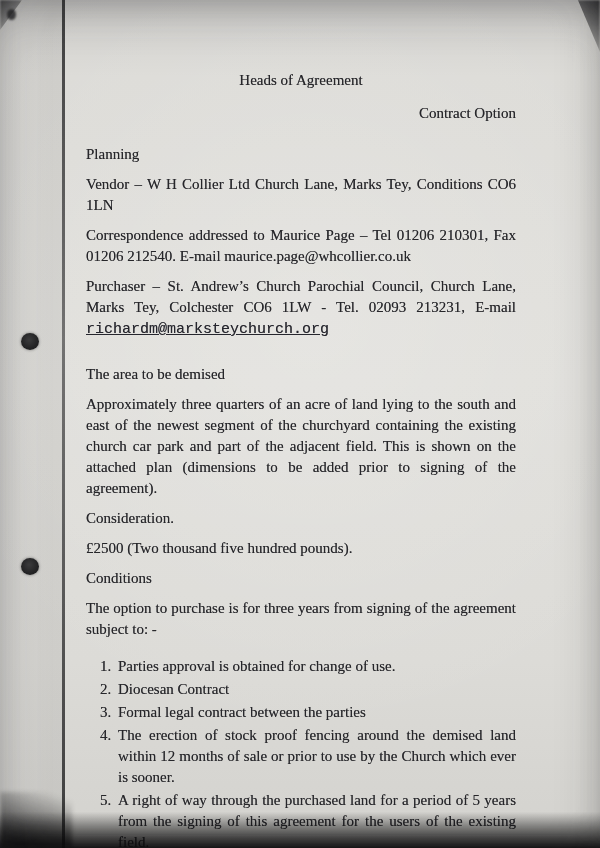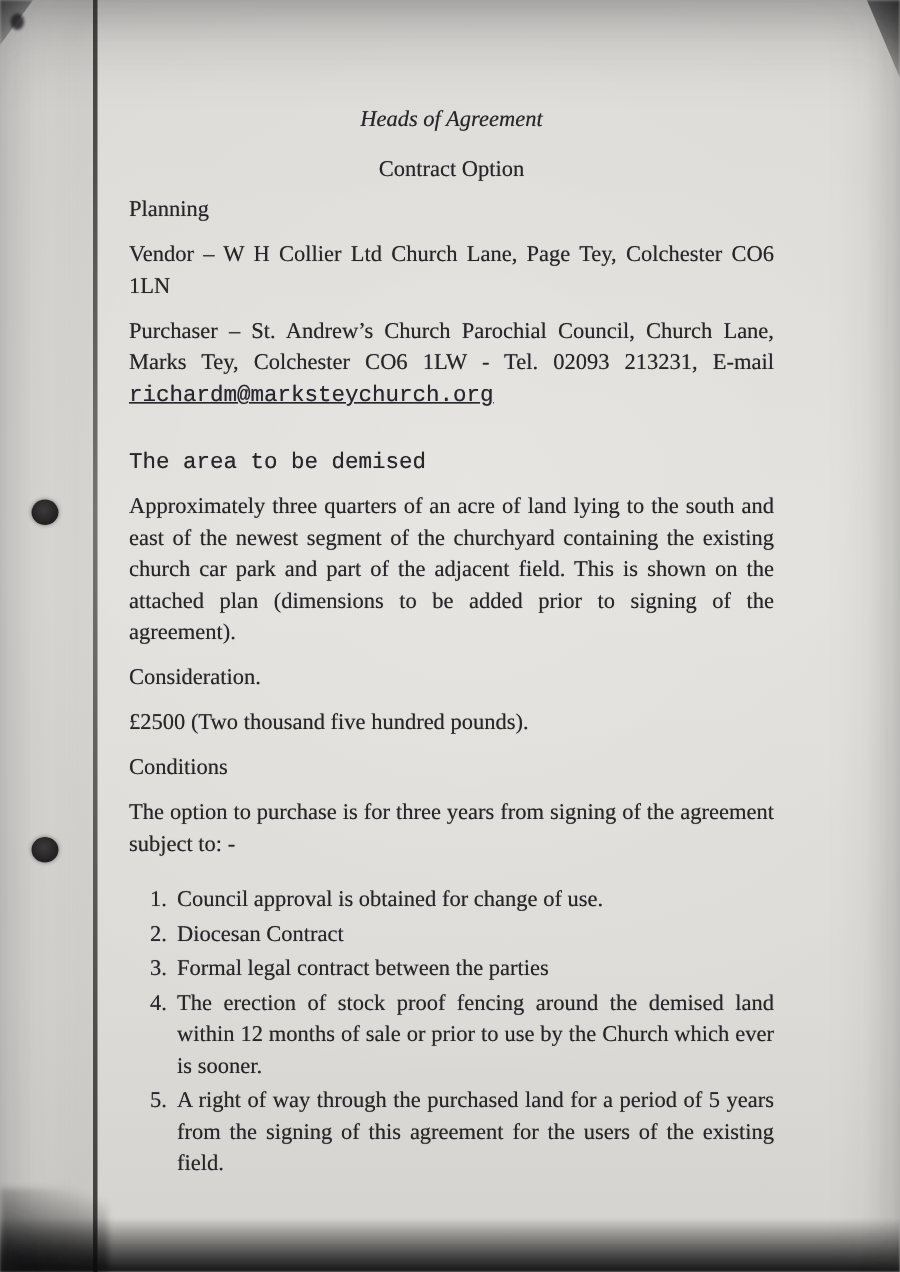--- a/index.html
+++ b/index.html
@@ -87,25 +87,25 @@
   .content {
     position: absolute;
     left: 86px; right: 84px; top: 70px;
     font-size: 15px;
     line-height: 21px;
     text-shadow: 0 0 0.5px rgba(30,30,34,0.55);
   }
 
   .center { text-align: center; }
   .content p { margin-bottom: 9px; font-weight: normal; }
-  .content .title    { margin-bottom: 12px; font-style: italic; }
-  .content .subtitle { margin-bottom: 6px; }
+  .content .title    { margin-bottom: 12px; }
+  .content .subtitle { margin-bottom: 20px; text-align: right; }
   .content .heading  { margin-bottom: 9px; }
   .content .justify  { text-align: justify; }
-  .section-gap { margin-top: 24px; font-family: Liberation Mono, monospace; }
+  .section-gap { margin-top: 24px; }
   .small-gap  { margin-top: 5px; font-family: Liberation Serif, serif; }
 
   .link { text-decoration: underline; color: #26262e; font-family: Liberation Mono, monospace; }
 
   ol.conditions {
     margin-top: 16px;
     margin-left: 9px;
     padding-left: 20px;
   }
   ol.conditions li {
@@ -127,39 +127,40 @@
   <div class="corner-tl"></div>
   <div class="speck"></div>
 
   <div class="content">
 
     <p class="center title">Heads of Agreement</p>
     <p class="center subtitle">Contract Option</p>
 
     <p class="heading">Planning</p>
 
-    <p class="justify">Vendor – W H Collier Ltd Church Lane, Page Tey, Colchester CO6 1LN</p>
+    <p class="justify">Vendor – W H Collier Ltd Church Lane, Marks Tey, Conditions CO6 1LN</p>
 
+    <p class="justify"><span>Correspondence addressed to Maurice Page – Tel 01206 210301, Fax 01206 212540. E-mail </span><span>maurice.page@whcollier.co.uk</span></p>
 
     <p class="justify"><span>Purchaser – St. Andrew’s Church Parochial Council, Church Lane, Marks Tey, Colchester CO6 1LW - Tel. 02093 213231, E-mail </span><span class="link">richardm@marksteychurch.org</span></p>
 
     <p class="heading section-gap">The area to be demised</p>
 
     <p class="justify">Approximately three quarters of an acre of land lying to the south and east of the newest segment of the churchyard containing the existing church car park and part of the adjacent field. This is shown on the attached plan (dimensions to be added prior to signing of the agreement).</p>
 
     <p class="heading small-gap">Consideration.</p>
 
     <p class="small-gap">£2500 (Two thousand five hundred pounds).</p>
 
     <p class="heading small-gap">Conditions</p>
 
     <p class="justify small-gap">The option to purchase is for three years from signing of the agreement subject to: -</p>
 
     <ol class="conditions">
-      <li>Council approval is obtained for change of use.</li>
+      <li>Parties approval is obtained for change of use.</li>
       <li>Diocesan Contract</li>
       <li>Formal legal contract between the parties</li>
       <li>The erection of stock proof fencing around the demised land within 12 months of sale or prior to use by the Church which ever is sooner.</li>
       <li>A right of way through the purchased land for a period of 5 years from the signing of this agreement for the users of the existing field.</li>
     </ol>
 
   </div>
 
   <div class="bottom-left-shadow"></div>
   <div class="bottom-shadow"></div>

